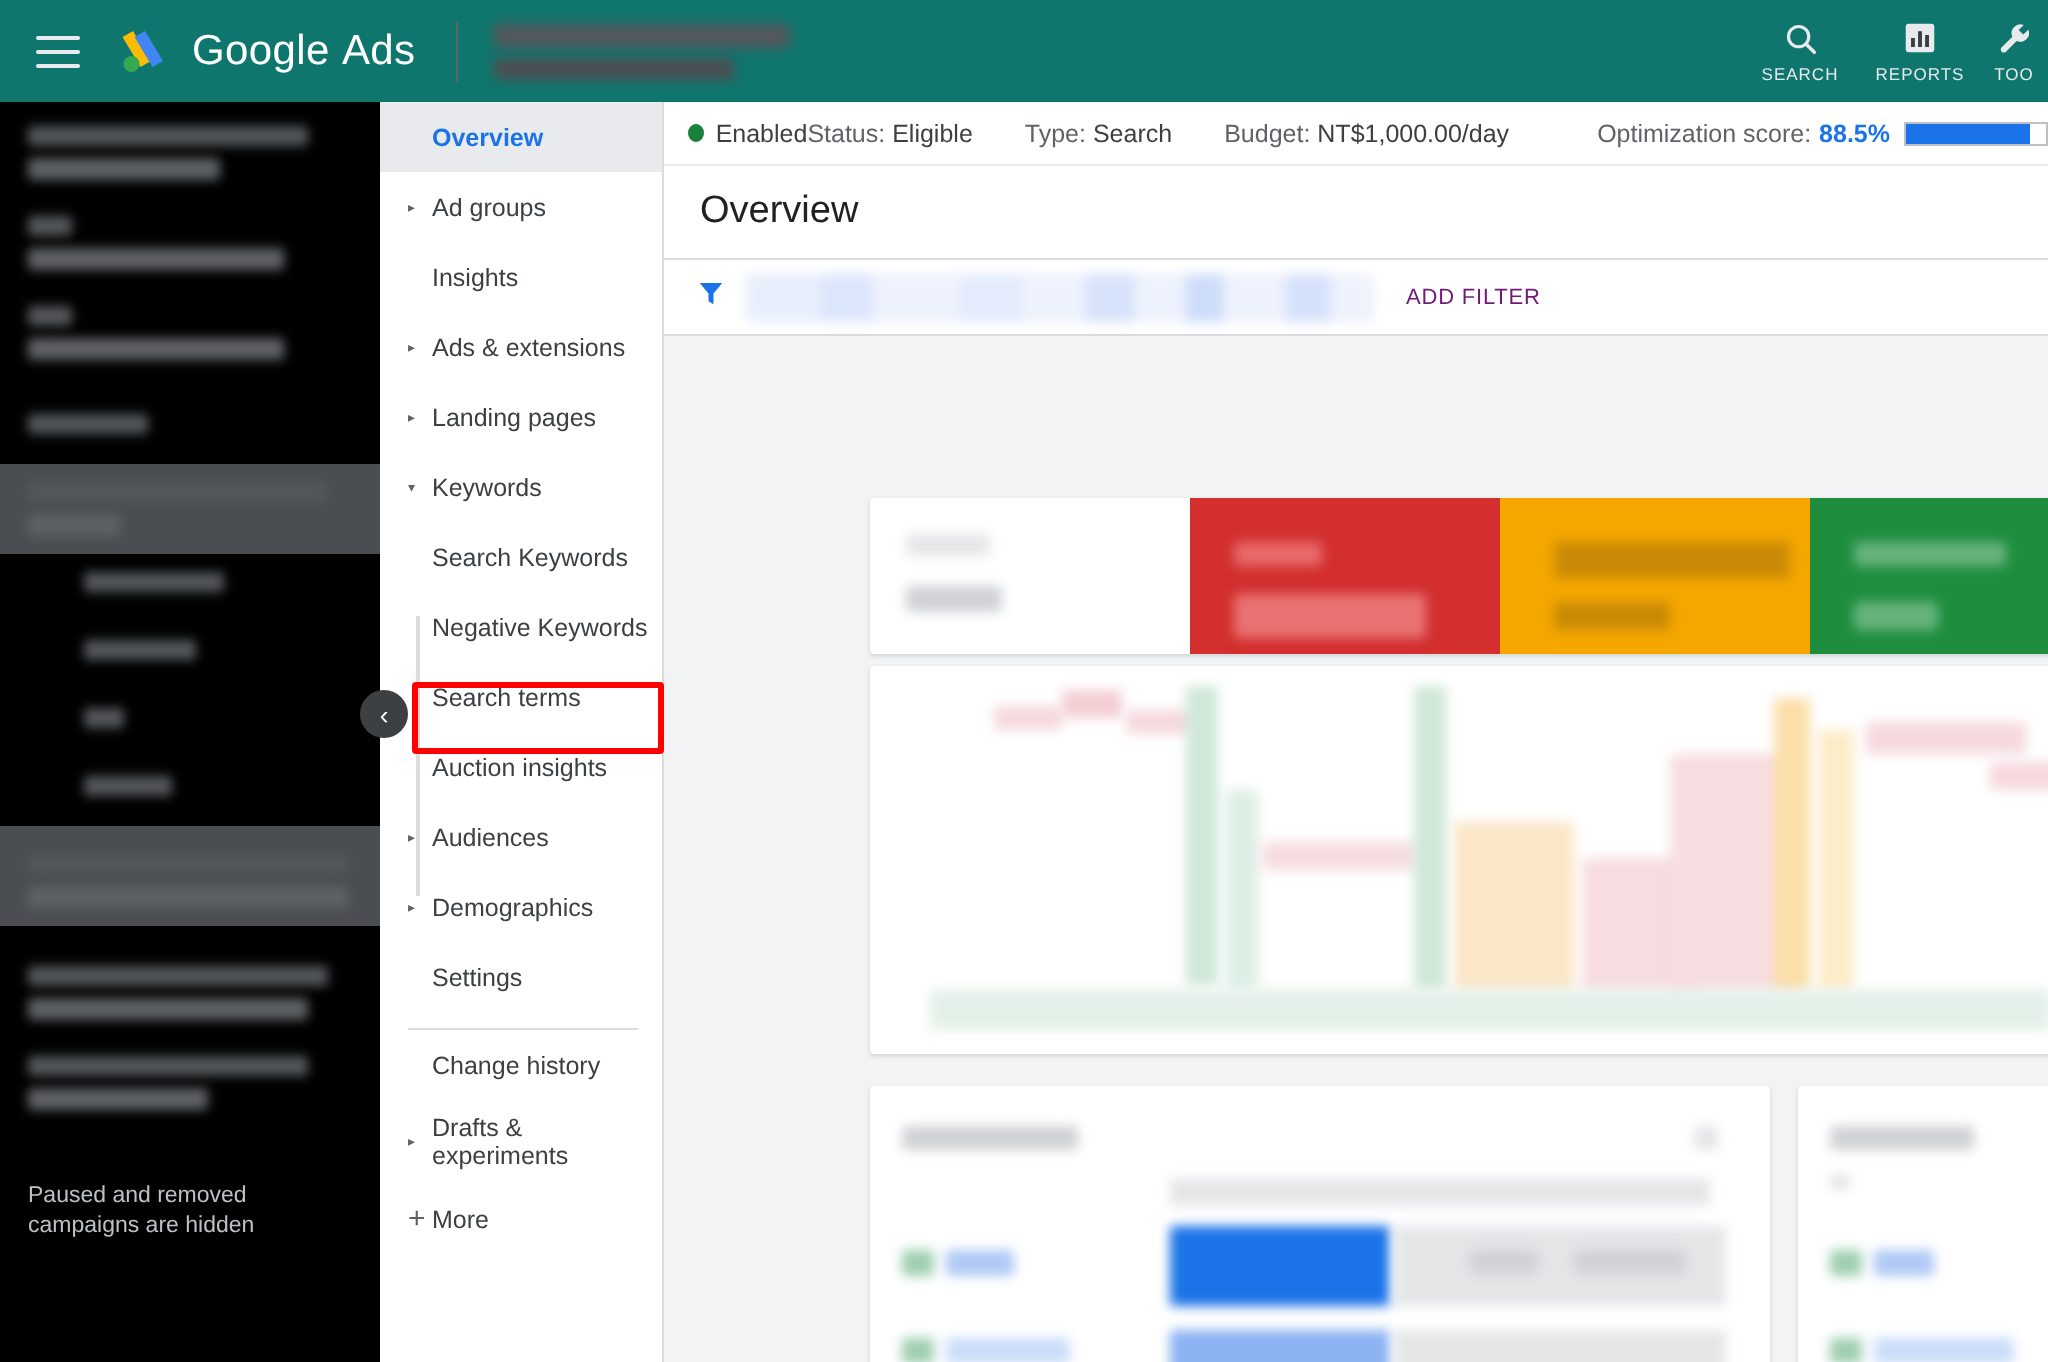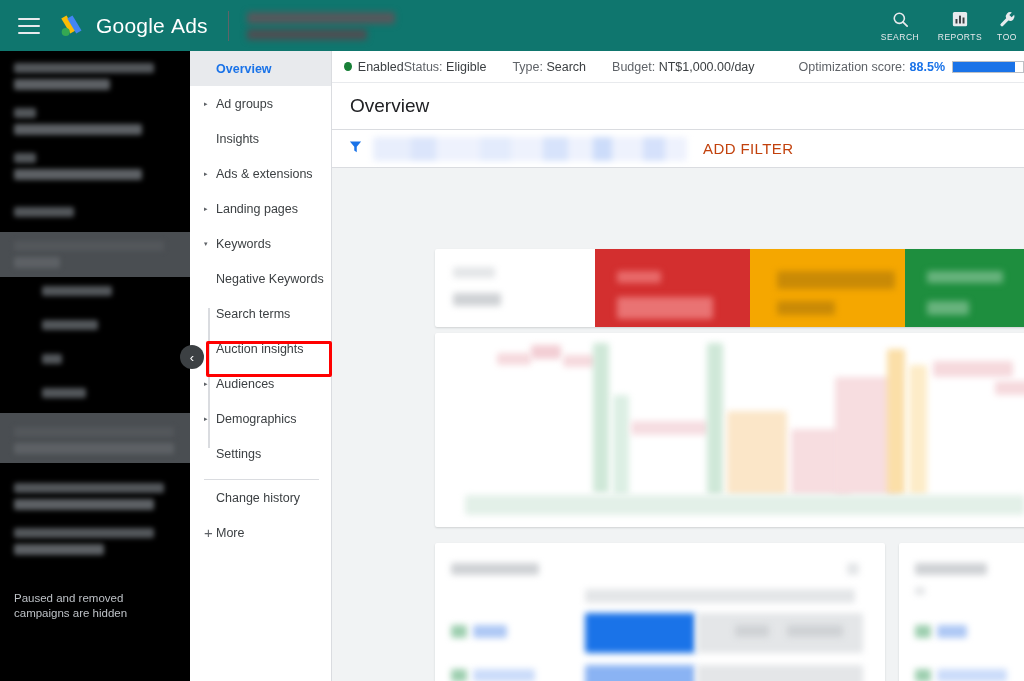--- a/index.html
+++ b/index.html
@@ -105,21 +105,21 @@
     padding-left: 18px; border-bottom: 1px solid #dadce0; }
   .pagehdr .title { font-size: 19px; color: #202124; }
 
   .filterbar { height: 38px; background: #fff; display: flex; align-items: center;
     padding-left: 16px; border-bottom: 1px solid #dadce0; }
   .funnel { margin-right: 10px; }
   .fchips { height: 24px; width: 314px; border-radius: 2px; filter: blur(3px);
     background: linear-gradient(90deg,#e8eefc 0 12%,#dbe5fb 12% 20%,#eef2fd 20% 34%,
       #e3ebfc 34% 44%,#eef2fd 44% 54%,#d7e3fb 54% 62%,#eef2fd 62% 70%,#ccdcfa 70% 76%,
       #eef2fd 76% 86%,#d5e1fb 86% 93%,#eef2fd 93% 100%); }
-  .addfilter { margin-left: 16px; font-size: 15px; color: #c2410c; letter-spacing: .4px; }
+  .addfilter { margin-left: 16px; font-size: 11px; color: #701a75; letter-spacing: .4px; }
 
   .content { position: relative; height: 513px; background: #f1f3f4; }
   .card { position: absolute; background: #fff; border-radius: 2px;
     box-shadow: 0 1px 2px rgba(60,64,67,.18); overflow: hidden; }
 
   .cardA { left: 103px; top: 81px; width: 620px; height: 78px; }
   .swatch { position: absolute; top: 0; height: 78px; }
   .blk { position: absolute; border-radius: 2px; filter: blur(3px); }
 
   .cardB { left: 103px; top: 165px; width: 620px; height: 194px; }
@@ -255,20 +255,23 @@
     <div class="nav-item">
       <span class="arrow">▸</span>
       <span class="txt">Landing pages</span>
       </div>
     <div class="nav-item">
       <span class="arrow">▾</span>
       <span class="txt">Keywords</span>
       </div>
 
     <div class="nav-item nav-sub">
+      <span class="txt">Search Keywords</span>
+      </div>
+    <div class="nav-item nav-sub">
       <span class="txt">Negative Keywords</span>
       </div>
     <div class="nav-item nav-sub">
       <span class="txt">Search terms</span>
       </div>
     <div class="nav-item nav-sub">
       <span class="txt">Auction insights</span>
       </div>
 
     <div class="nav-item">
@@ -281,20 +284,24 @@
       </div>
     <div class="nav-item">
       <span class="arrow none"></span>
       <span class="txt">Settings</span>
       </div>
 
     <div class="nav-sep"></div>
 
     <div class="nav-item nav-sub">
       <span class="txt">Change history</span>
+      </div>
+    <div class="nav-item twoline">
+      <span class="arrow">▸</span>
+      <span class="txt" style="width:86px">Drafts &amp; experiments</span>
       </div>
     <div class="nav-item">
       <span class="plus">+</span>
       <span class="txt">More</span>
       </div>
   </div>
 
   <div class="collapse-btn">‹</div>
   <div class="annot"></div>
 

